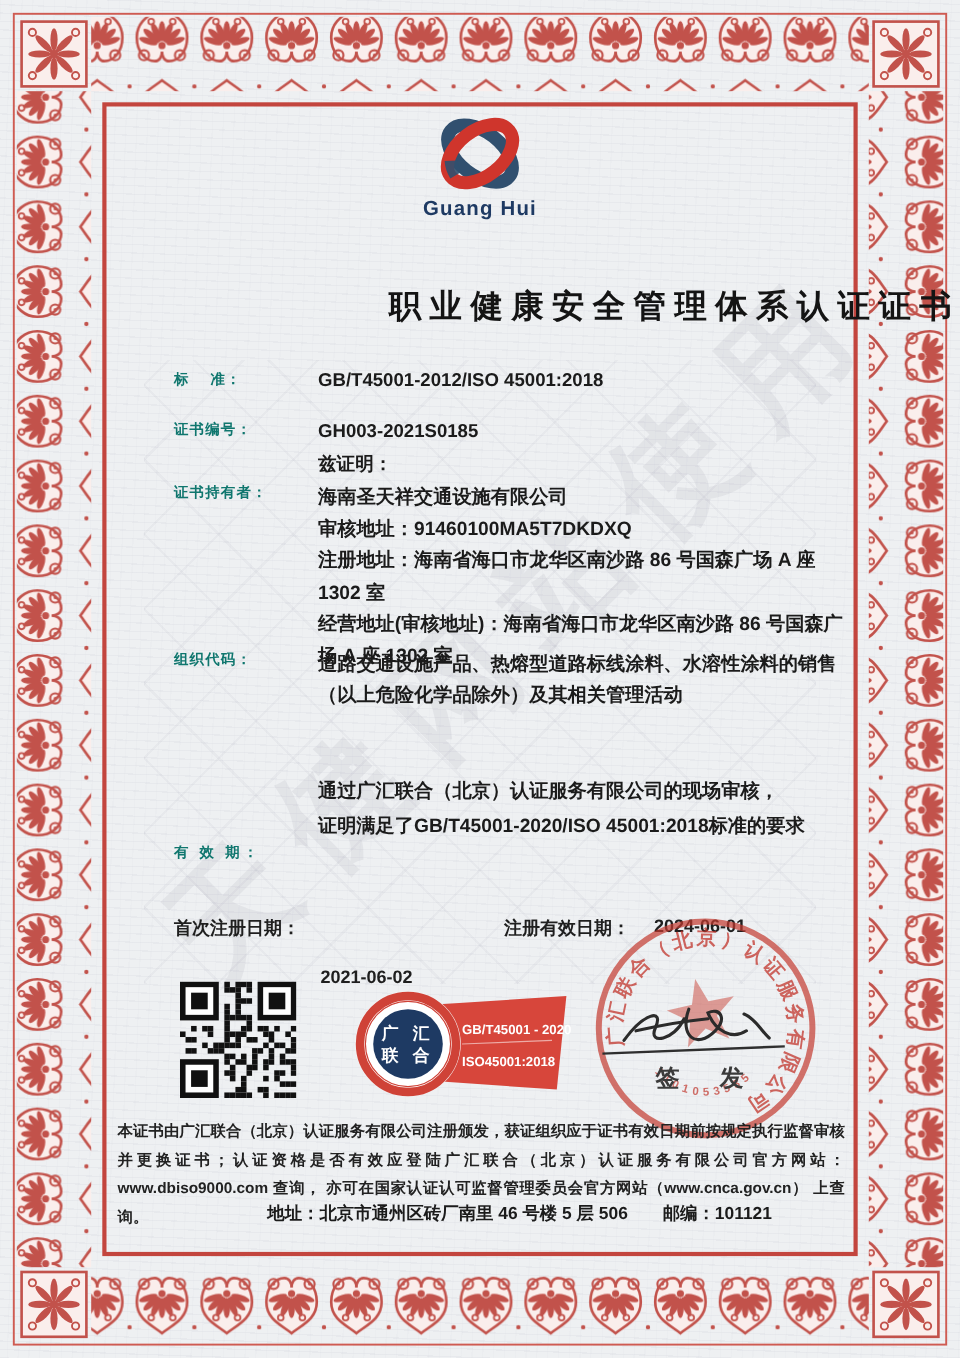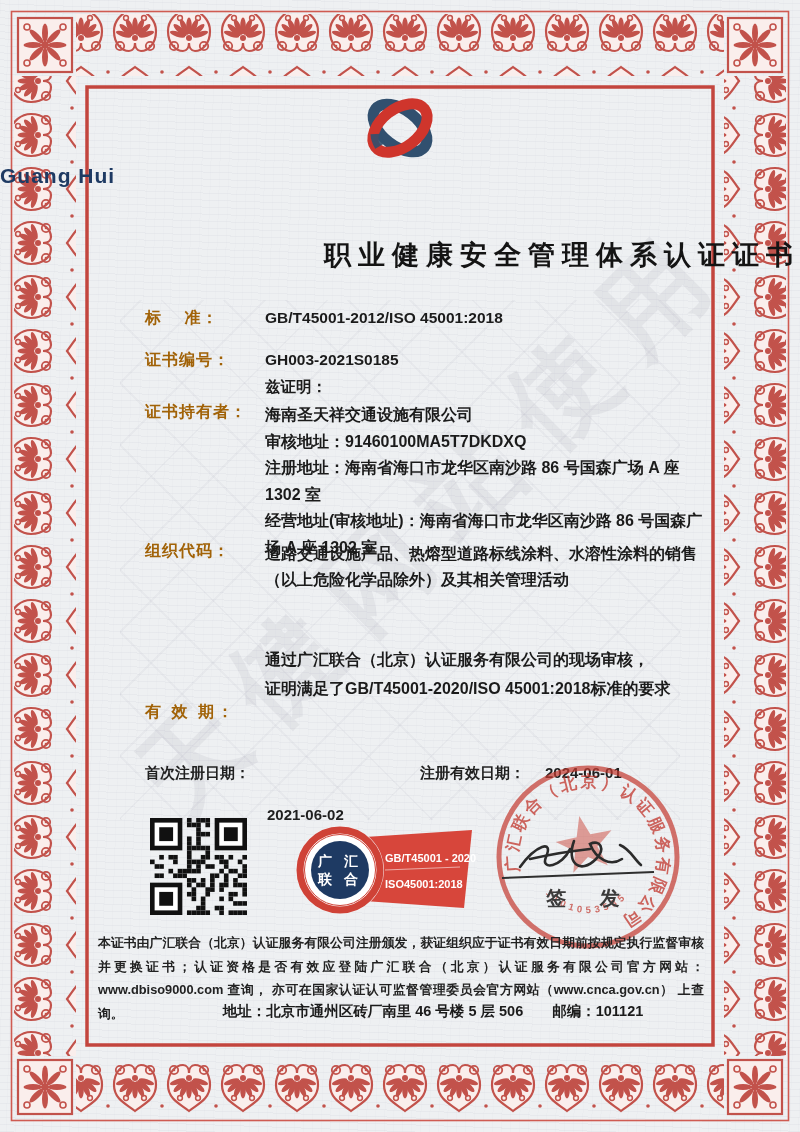--- a/index.html
+++ b/index.html
@@ -26,28 +26,28 @@
     pointer-events:none;
   }
   .watermark{
     position:absolute;left:80px;top:560px;width:700px;
     transform:rotate(-45deg);transform-origin:240px 60px;
     font-size:104px;font-weight:700;letter-spacing:26px;white-space:nowrap;
     color:rgba(145,145,160,.13);pointer-events:none;
   }
   .logo-wrap{position:absolute;left:352px;top:90px;width:96px;height:80px;}
   .logo-text{
-    position:absolute;left:0;top:164px;width:800px;text-align:left;
-    font-size:21px;font-weight:700;color:#1e3a63;letter-spacing:1px;
+    position:absolute;left:0;top:164px;width:800px;text-align:center;
+    font-size:17px;font-weight:700;color:#1e3a63;letter-spacing:1px;
   }
   .cert-title{
     position:absolute;left:0;top:237px;width:800px;text-align:right;
     font-size:27px;font-weight:700;color:#141414;letter-spacing:7px;
   }
-  .lbl{position:absolute;left:145px;font-size:16px;font-weight:700;color:#a16207;letter-spacing:1px;}
+  .lbl{position:absolute;left:145px;font-size:12px;font-weight:700;color:#0f766e;letter-spacing:1px;}
   .val{position:absolute;left:265px;font-size:15.5px;font-weight:700;color:#1b1b1b;}
   .block{position:absolute;left:265px;font-size:16px;font-weight:700;color:#1b1b1b;line-height:26.5px;}
   .row-dates{position:absolute;top:764px;left:0;width:800px;font-size:15px;font-weight:700;}
   .row-dates .l1{position:absolute;left:145px;}
   .row-dates .v1{position:absolute;left:267px;margin-top:42px;}
   .row-dates .l2{position:absolute;left:420px;}
   .row-dates .v2{position:absolute;left:545px;}
   .qr{position:absolute;left:150px;top:818px;}
   .badge{position:absolute;left:288px;top:824px;}
   .seal{position:absolute;left:478px;top:747px;}

